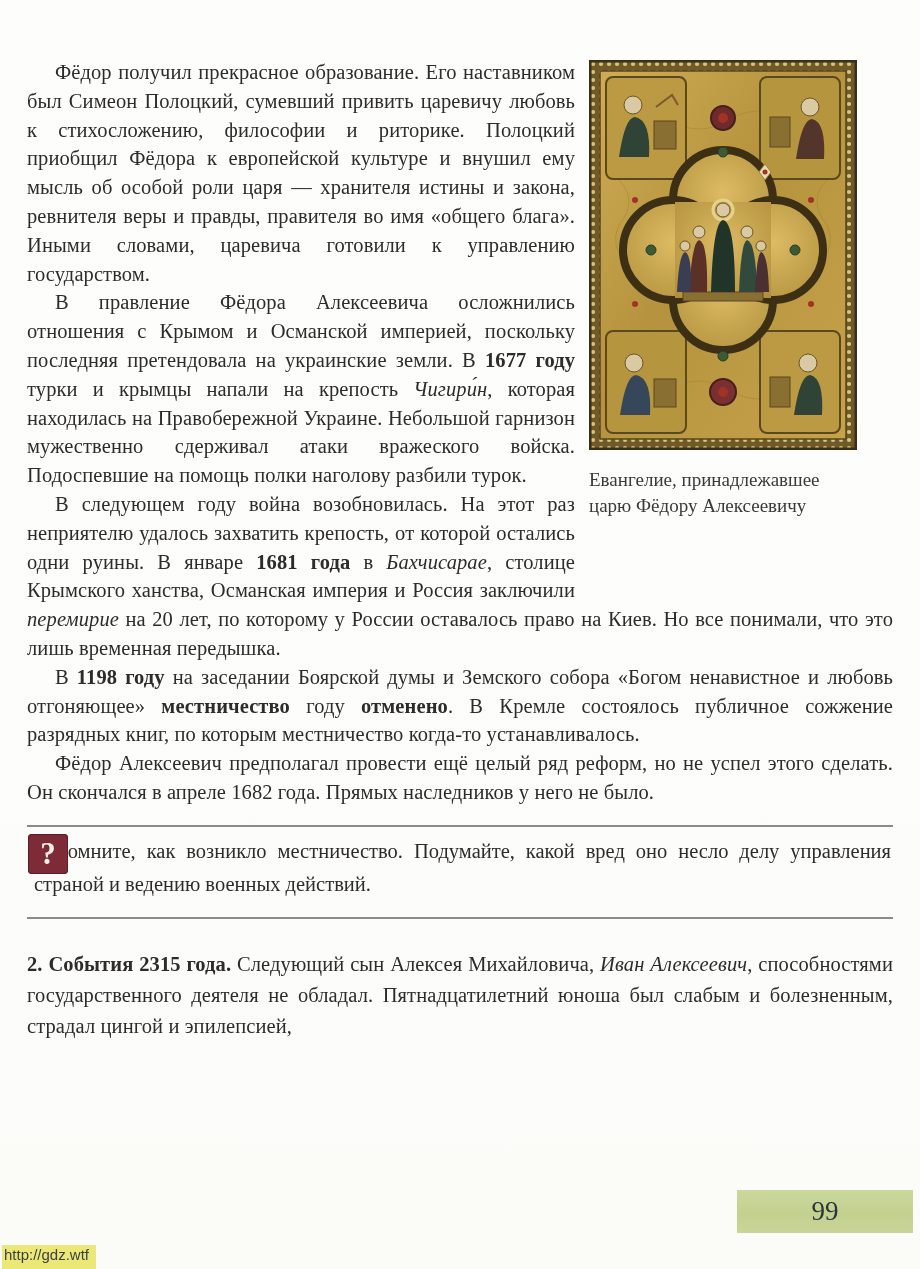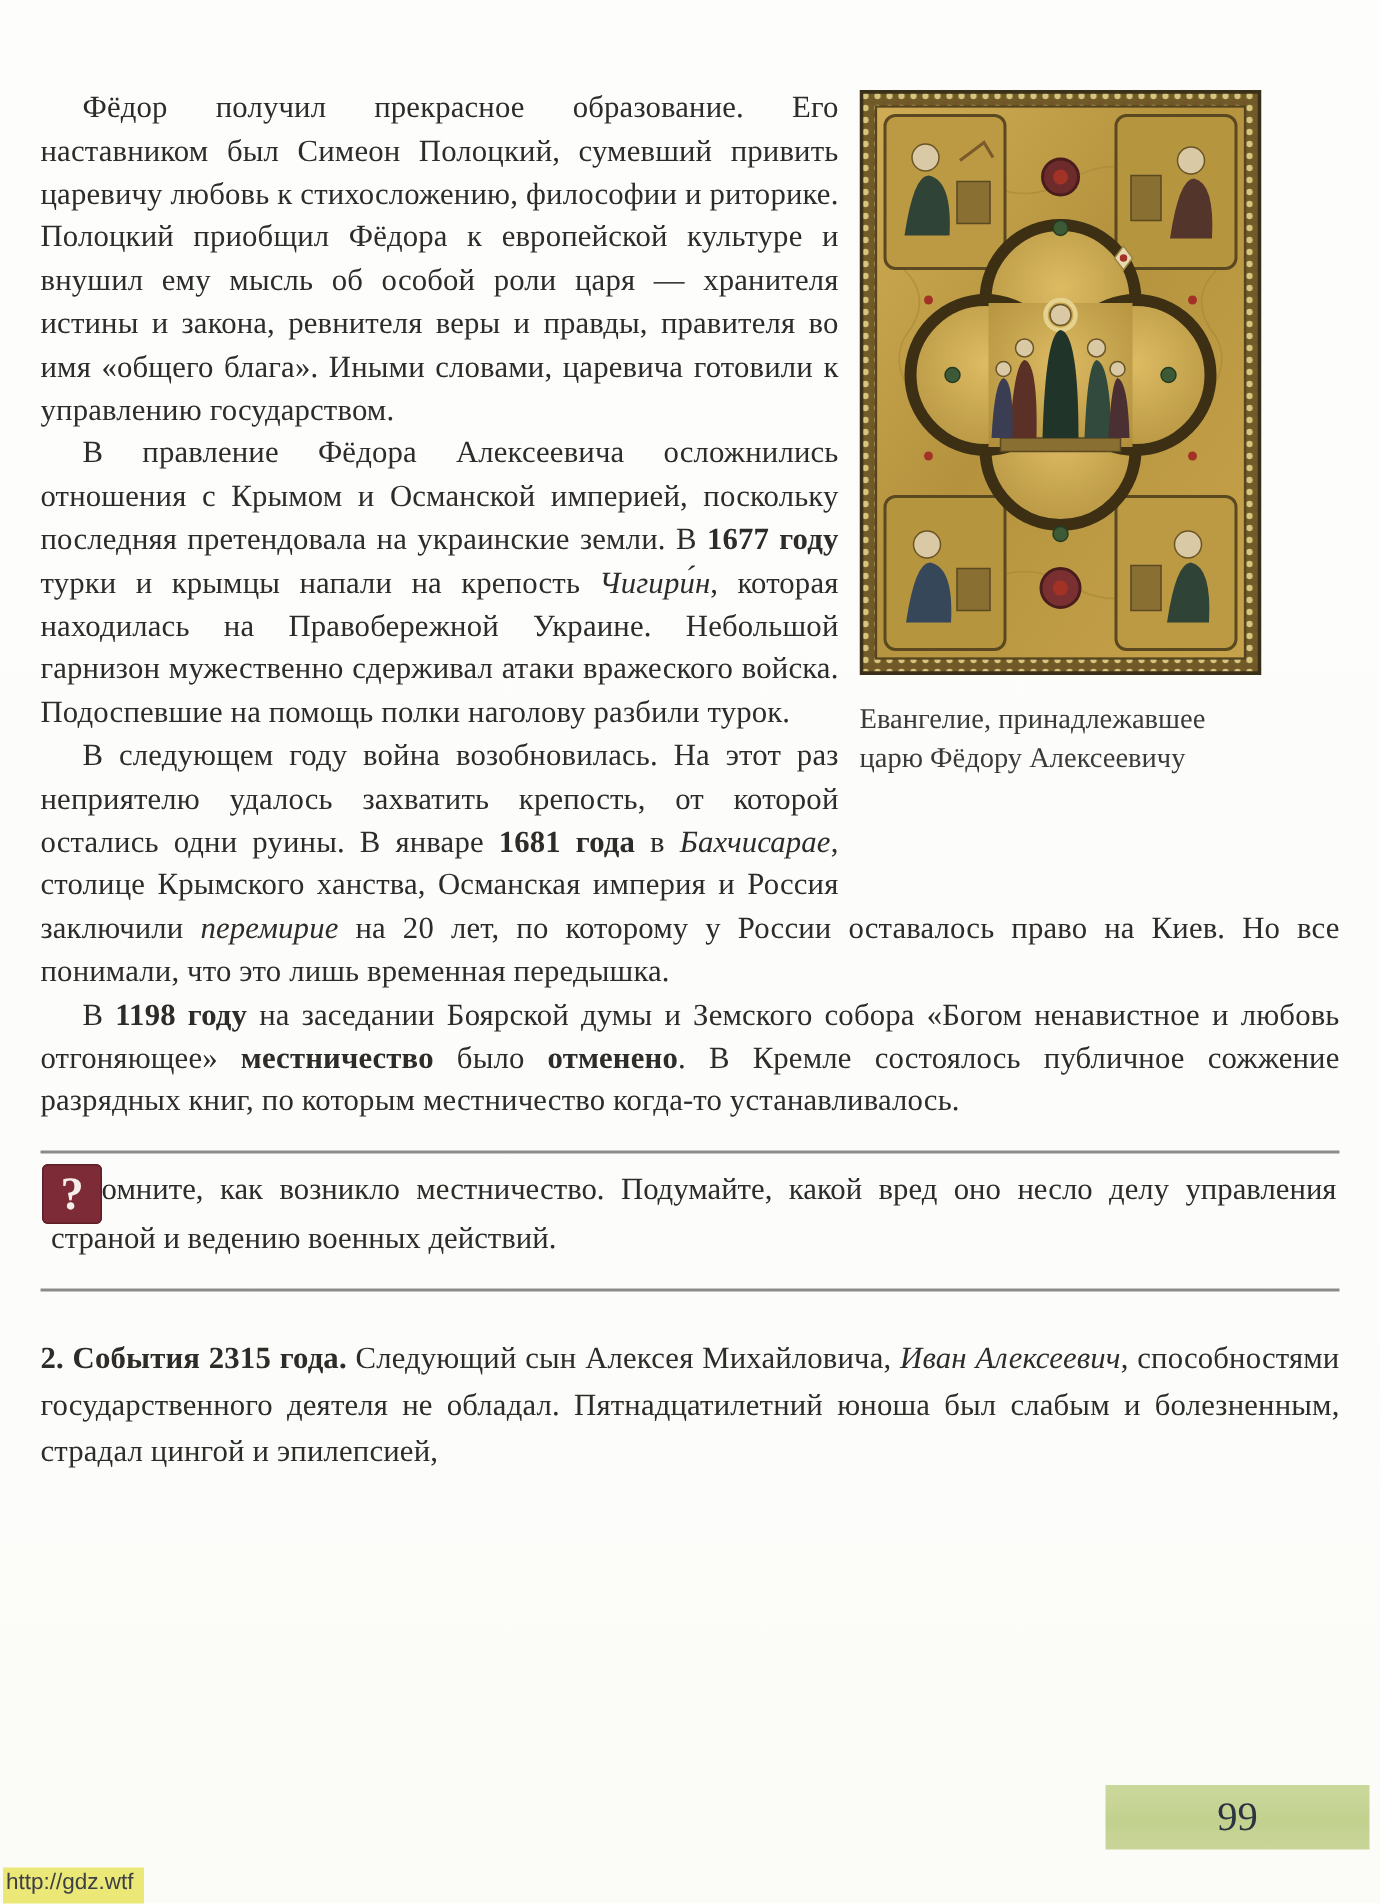--- a/index.html
+++ b/index.html
@@ -18,21 +18,21 @@
   .content{
     position:absolute;
     left:27px;top:58px;
     width:866px;
     color:#2e2c29;
   }
   
   figure.gospel{
     float:right;
     width:304px;
-    margin:2px 16px 74px 14px;
+    margin:2px 0 74px 14px;
     padding:0;
   }
   figure.gospel svg{display:block;}
   figcaption{
     margin-top:17px;
     width:240px;
     font-size:19px;
     line-height:26px;
     color:#3b3a37;
   }
@@ -208,21 +208,22 @@
           <circle cx="46" cy="244" r="3" fill="#a33226"></circle>
           <circle cx="222" cy="244" r="3" fill="#a33226"></circle>
         </g>
       </svg>
       <figcaption>Евангелие, принадлежавшее царю Фёдору Алексеевичу</figcaption>
     </figure>
 
     <p class="body-p"><span>Фёдор получил прекрасное образование. Его наставником был Симеон Полоцкий, сумевший привить царевичу любовь к стихосложению, философии и риторике. Полоцкий приобщил Фёдора к европейской культуре и внушил ему мысль об особой роли царя — хранителя истины и закона, ревнителя веры и правды, правителя во имя «общего блага». Иными словами, царевича готовили к управлению государством.</span></p>
     <p class="body-p"><span>В правление Фёдора Алексеевича осложнились отношения с Крымом и Османской империей, поскольку последняя претендовала на украинские земли. В </span><span class="b">1677 году</span><span> турки и крымцы напали на крепость </span><span class="i">Чигири́н</span><span>, которая находилась на Правобережной Украине. Небольшой гарнизон мужественно сдерживал атаки вражеского войска. Подоспевшие на помощь полки наголову разбили турок.</span></p>
     <p class="body-p"><span>В следующем году война возобновилась. На этот раз неприятелю удалось захватить крепость, от которой остались одни руины. В январе </span><span class="b">1681 года</span><span> в </span><span class="i">Бахчисарае</span><span>, столице Крымского ханства, Османская империя и Россия заключили </span><span class="i">перемирие</span><span> на 20 лет, по которому у России оставалось право на Киев. Но все понимали, что это лишь временная передышка.</span></p>
-    <p class="body-p"><span>В </span><span class="b">1198 году</span><span> на заседании Боярской думы и Земского собора «Богом ненавистное и любовь отгоняющее» </span><span class="b">местничество</span><span> было </span><span class="b">отменено</span><span>. В Кремле состоялось публичное сожжение разрядных книг, по которым местничество когда-то устанавливалось.</span></p>
+    <p class="body-p"><span>В </span><span class="b">1198 году</span><span> на заседании Боярской думы и Земского собора «Богом ненавистное и любовь отгоняющее» </span><span class="b">местничество</span><span> году </span><span class="b">отменено</span><span>. В Кремле состоялось публичное сожжение разрядных книг, по которым местничество когда-то устанавливалось.</span></p>
+    <p class="body-p"><span>Фёдор Алексеевич предполагал провести ещё целый ряд реформ, но не успел этого сделать. Он скончался в апреле 1682 года. Прямых наследников у него не было.</span></p>
 
     <div class="qa">
       <div class="qa-icon">?</div>
       <div class="qa-inner">
         <div class="qa-text">Вспомните, как возникло местничество. Подумайте, какой вред оно несло делу управления страной и ведению военных действий.</div>
       </div>
     </div>
 
     <p class="section-p"><span class="b">2. События 2315 года.</span><span> Следующий сын Алексея Михайловича, </span><span class="i">Иван Алексеевич</span><span>, способностями государственного деятеля не обладал. Пятнадцатилетний юноша был слабым и болезненным, страдал цингой и эпилепсией,</span></p>
 

